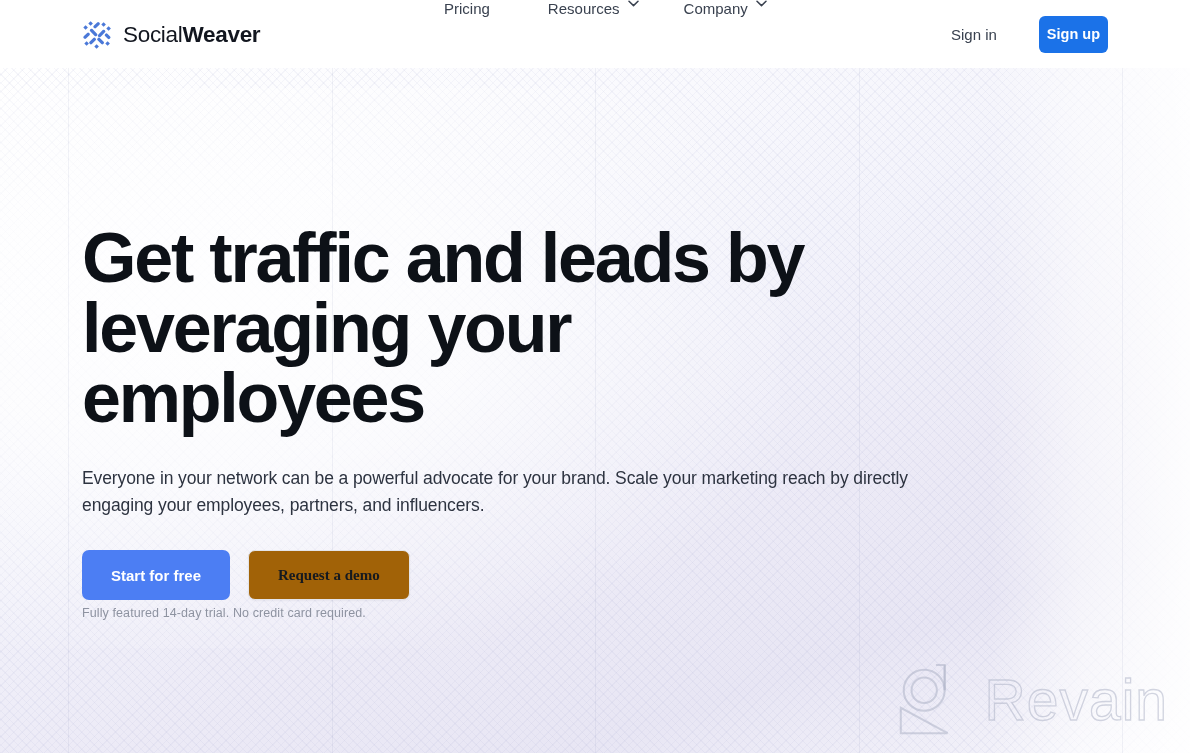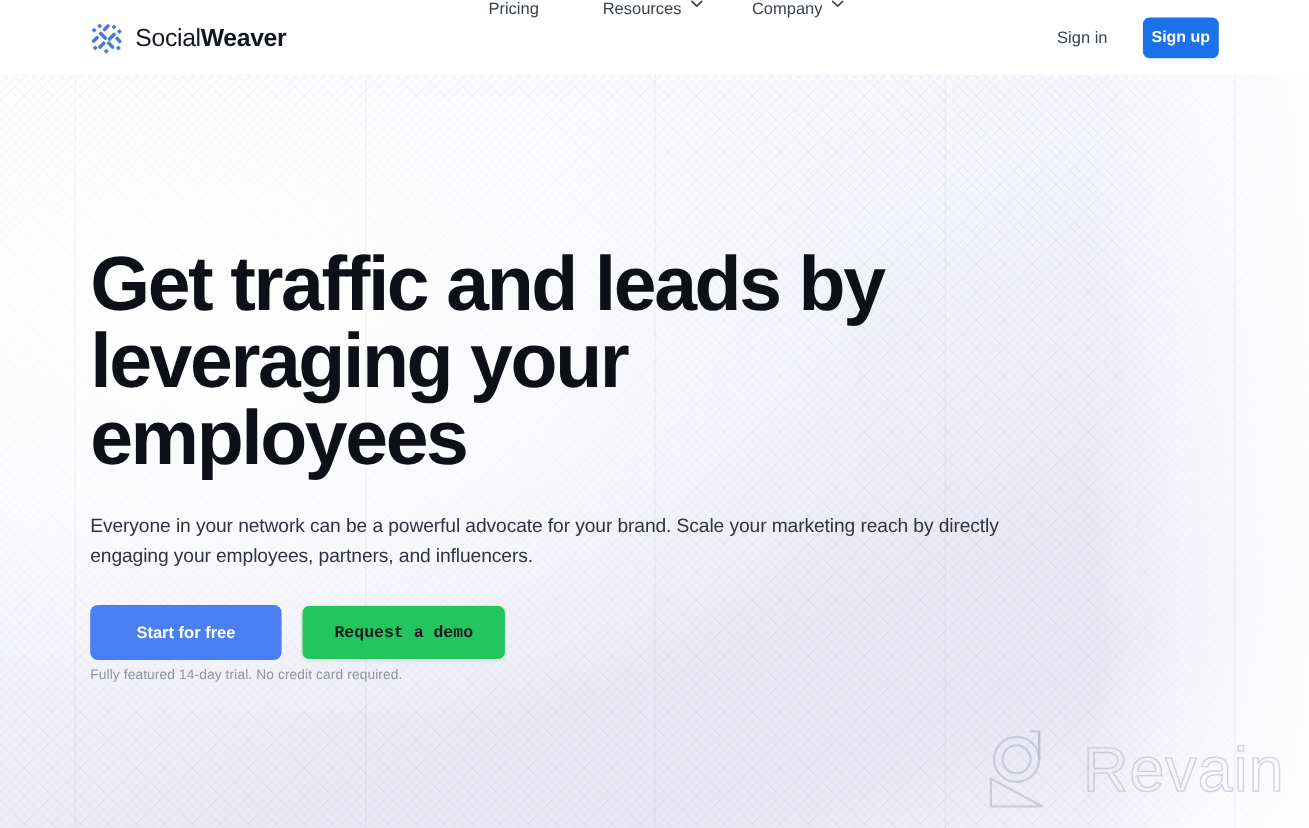--- a/index.html
+++ b/index.html
@@ -173,21 +173,21 @@
     flex: 0 0 11px;
   }
 
   .header-right {
     position: absolute;
     right: 82px;
     top: 0;
     height: 68px;
     display: flex;
     align-items: center;
-    gap: 32px;
+    gap: 42px;
   }
   .signin {
     font-size: 15px;
     color: #39414f;
     cursor: pointer;
     white-space: nowrap;
   }
   .signup-btn {
     background: #1b72e8;
     color: #ffffff;
@@ -239,36 +239,36 @@
     gap: 18px;
   }
   .btn-primary {
     background: #4c7ef3;
     color: #ffffff;
     font-size: 15px;
     font-weight: 700;
     border: none;
     border-radius: 7px;
     height: 50px;
-    padding: 0 42px;
+    padding: 0 29px;
     cursor: pointer;
     font-family: "Liberation Sans", sans-serif;
     white-space: nowrap;
   }
   .btn-secondary {
-    background: #22c55e;
+    background: #a16207;
     color: #15191f;
     font-size: 15px;
     font-weight: 700;
     border: 1px solid #e4e5ea;
     border-radius: 7px;
     height: 50px;
     padding: 0 29px;
     cursor: pointer;
-    font-family: Liberation Mono, monospace;
+    font-family: Liberation Serif, serif;
     white-space: nowrap;
     box-shadow: 0 1px 2px rgba(20,25,45,0.05);
   }
 
   .fine-print {
     margin-top: 6px;
     font-size: 12.5px;
     color: #8e93a1;
     letter-spacing: 0.1px;
   }

